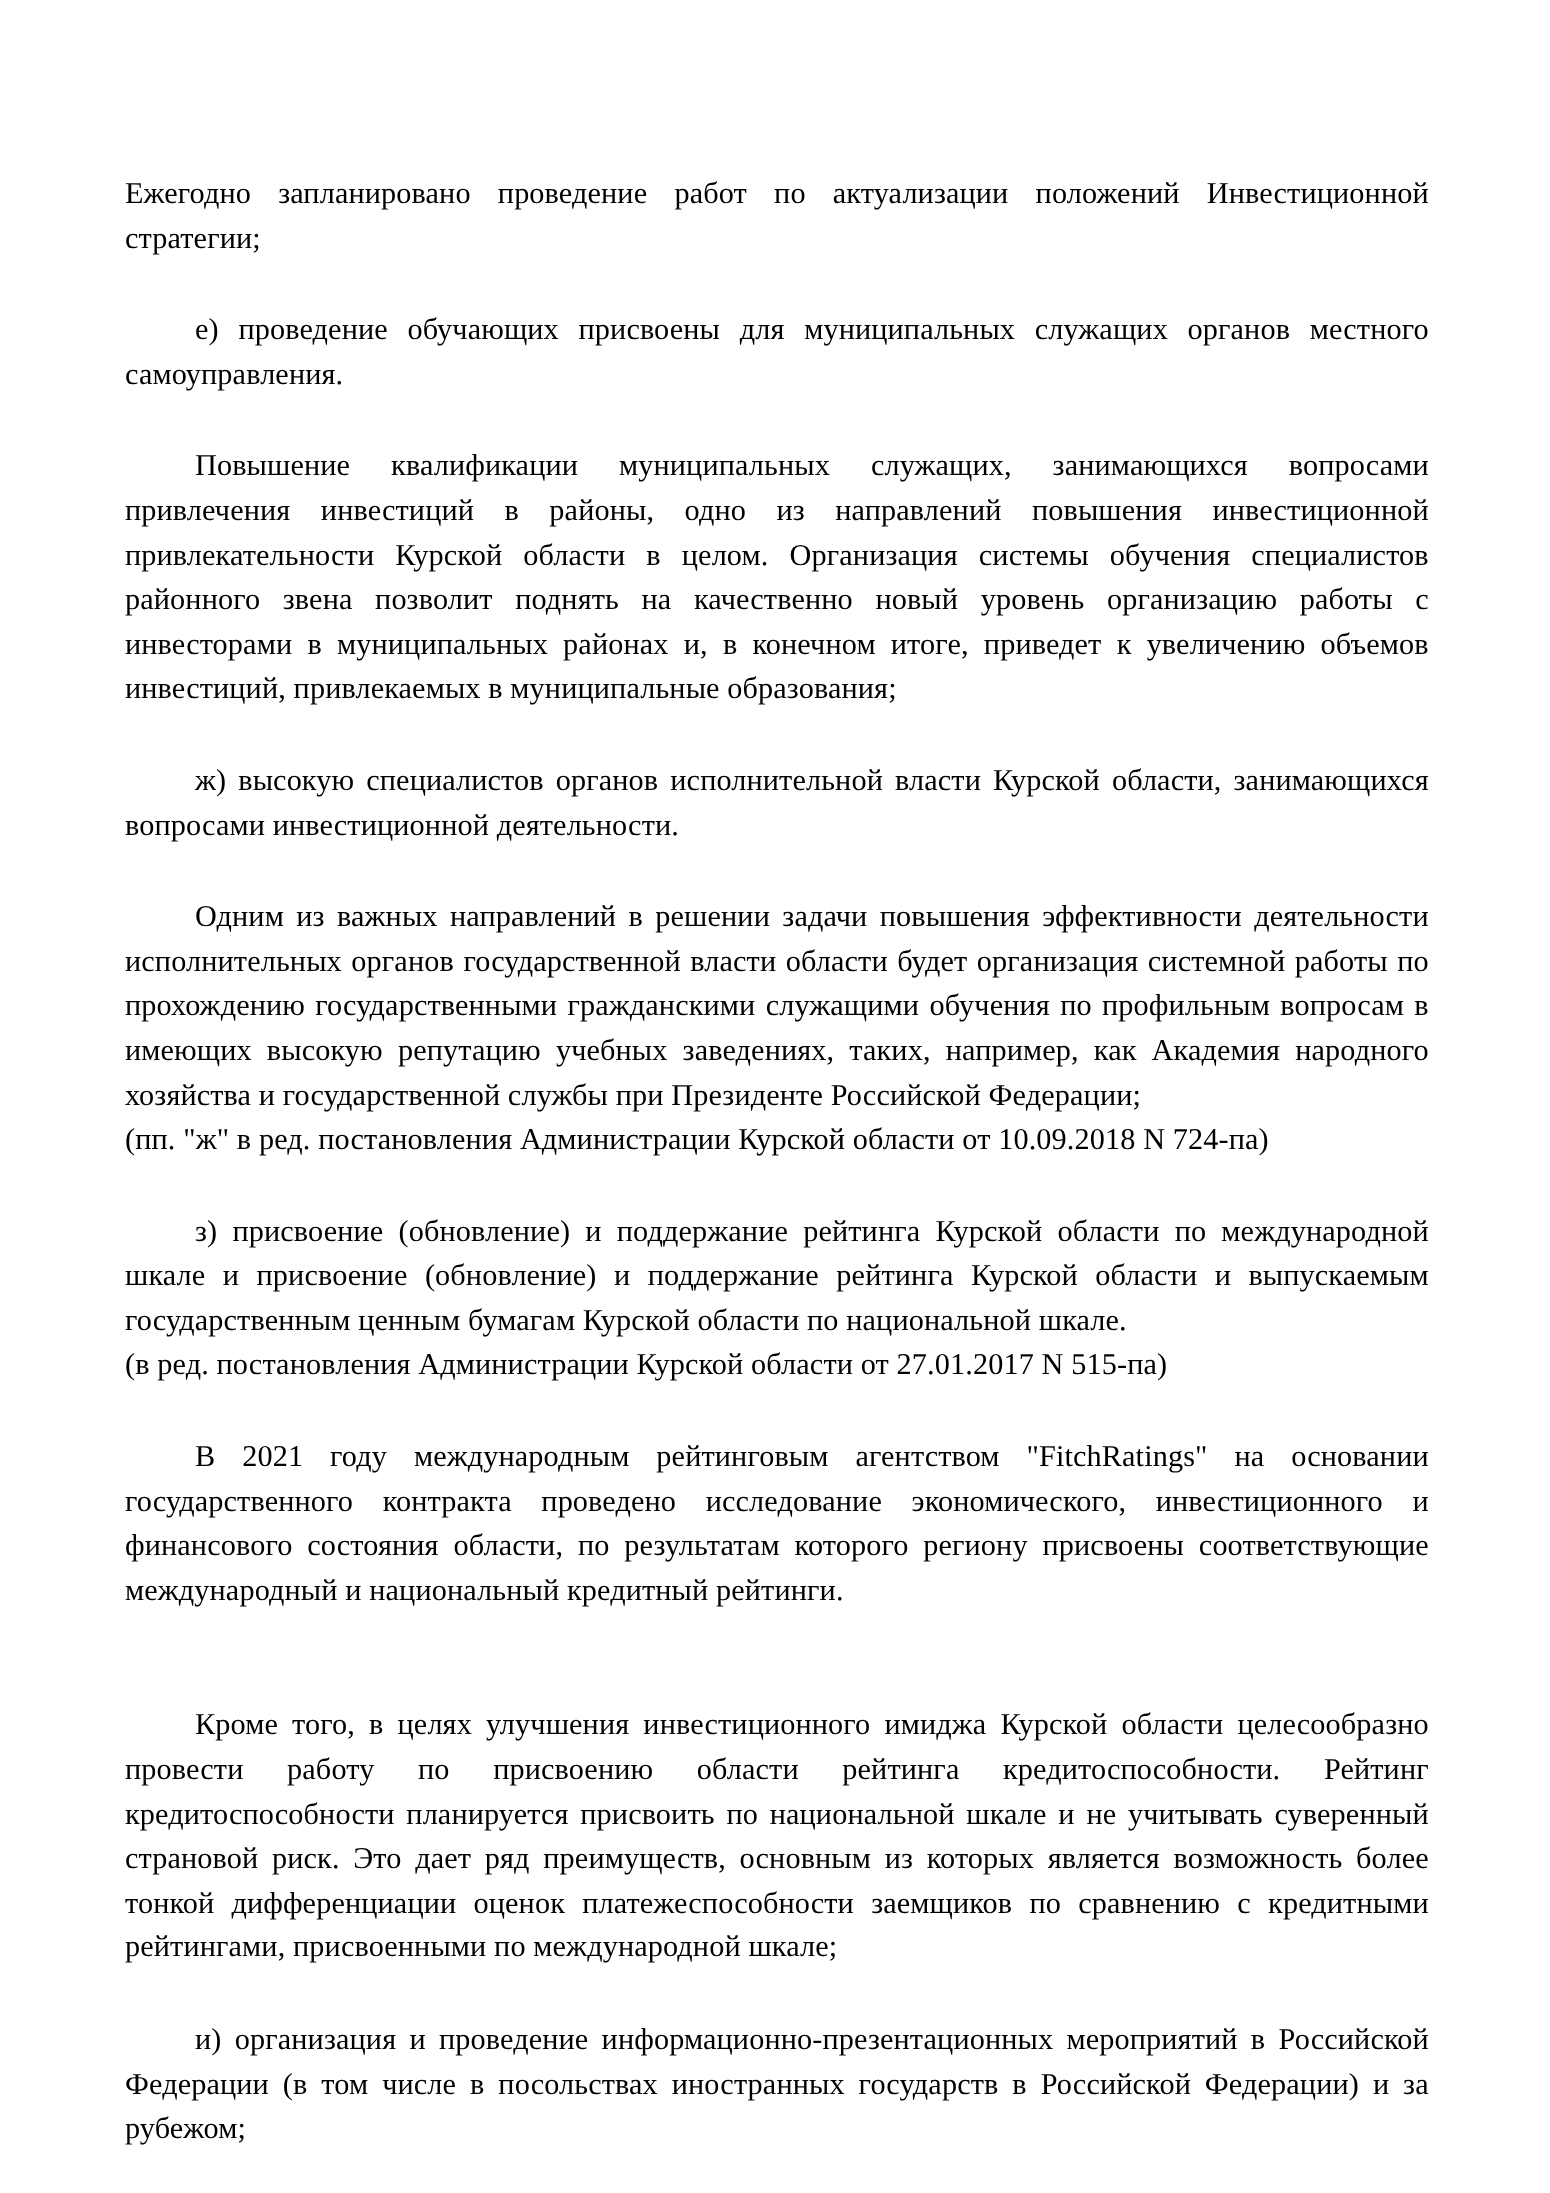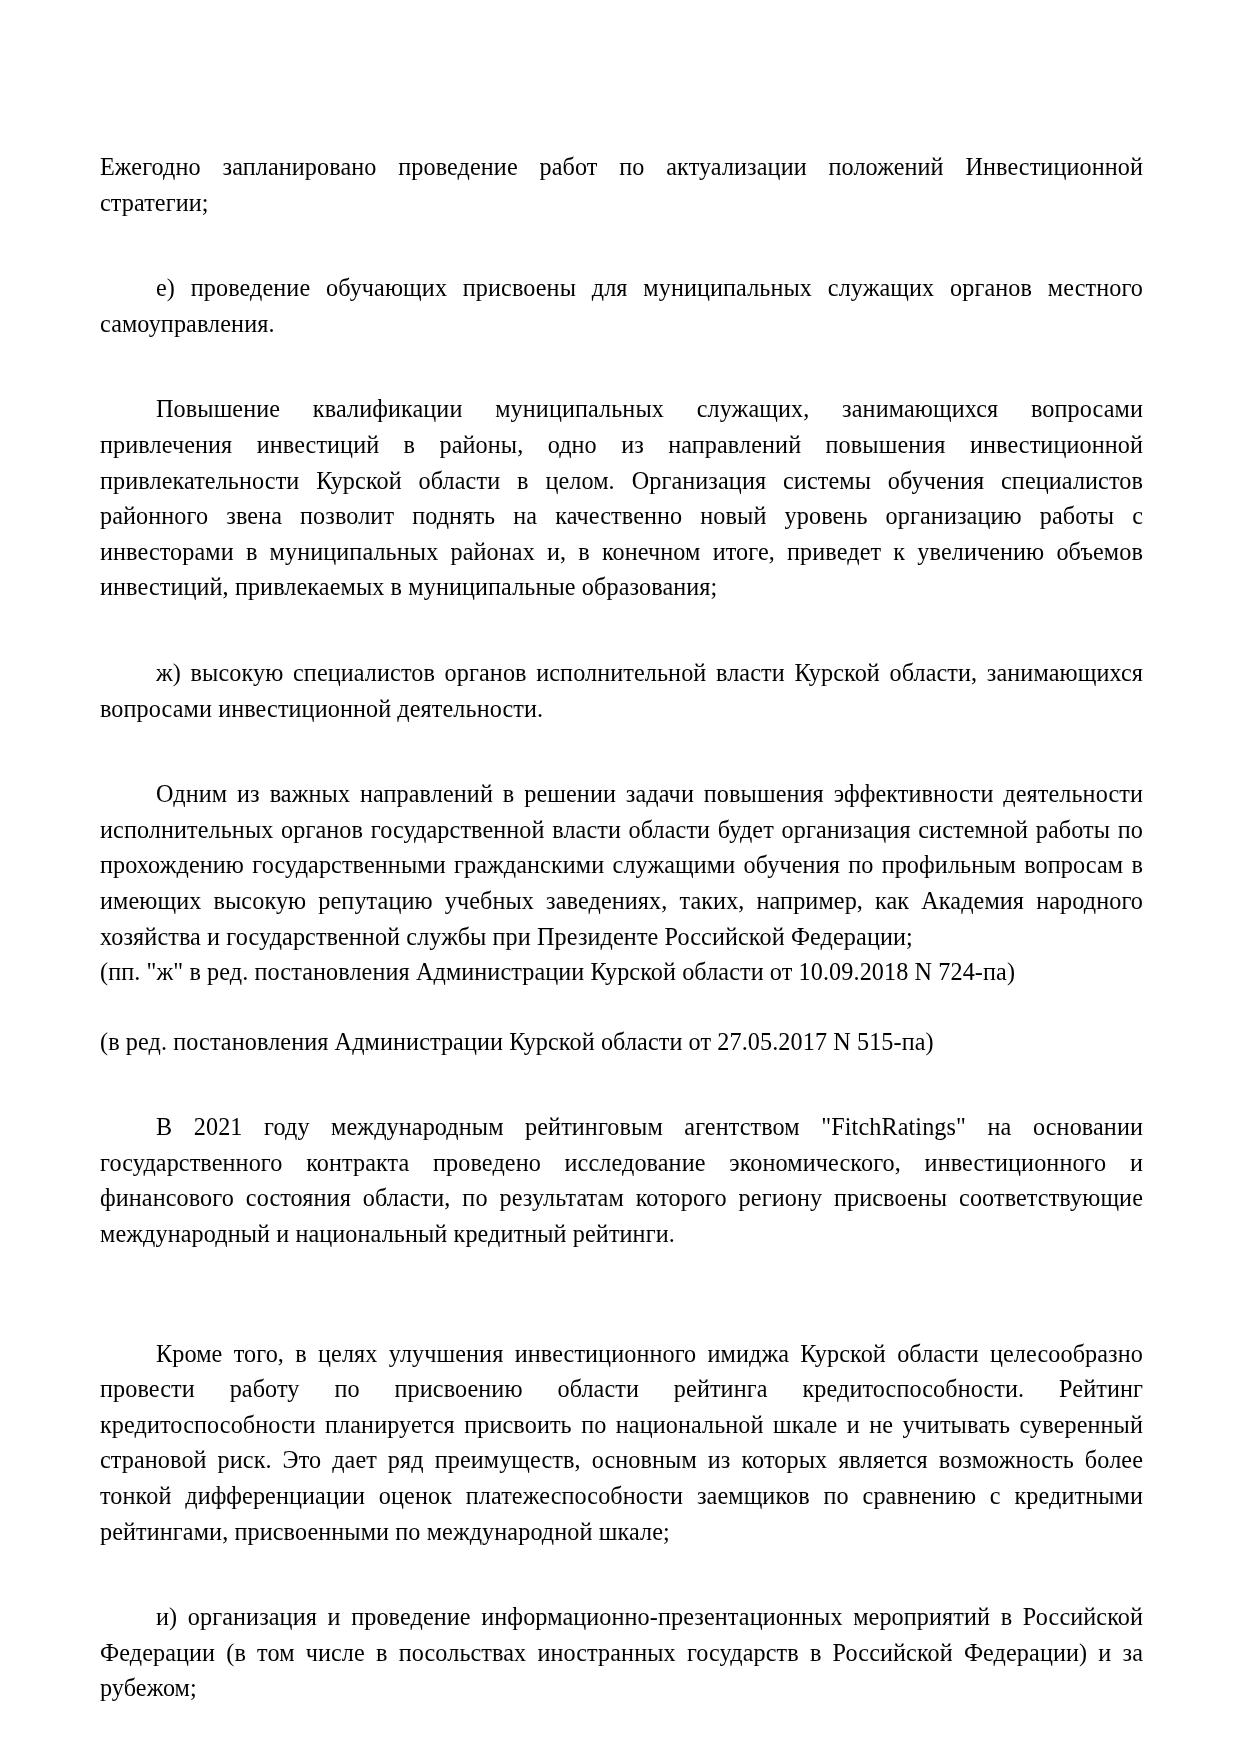--- a/index.html
+++ b/index.html
@@ -21,21 +21,21 @@
     box-sizing: border-box;
     overflow: hidden;
   }
   .content {
     position: absolute;
     left: 100px;
     top: 133px;
     width: 1043px;
   }
   p.para {
-    margin: 16px 0 0 0;
+    margin: 4px 0 0 0;
     font-size: 24.2px;
     line-height: 35.6px;
     text-align: justify;
     text-justify: inter-word;
     text-indent: 0;
     letter-spacing: 0.1px;
     word-spacing: 0px;
     hyphens: none;
   }
   p.para.indent {
@@ -67,21 +67,22 @@
     <p class="para indent">Повышение квалификации муниципальных служащих, занимающихся вопросами привлечения инвестиций в районы, одно из направлений повышения инвестиционной привлекательности Курской области в целом. Организация системы обучения специалистов районного звена позволит поднять на качественно новый уровень организацию работы с инвесторами в муниципальных районах и, в конечном итоге, приведет к увеличению объемов инвестиций, привлекаемых в муниципальные образования;</p>
     <div class="gap-md"></div>
 
     <p class="para indent">ж) высокую специалистов органов исполнительной власти Курской области, занимающихся вопросами инвестиционной деятельности.</p>
     <div class="gap-md"></div>
 
     <p class="para indent">Одним из важных направлений в решении задачи повышения эффективности деятельности исполнительных органов государственной власти области будет организация системной работы по прохождению государственными гражданскими служащими обучения по профильным вопросам в имеющих высокую репутацию учебных заведениях, таких, например, как Академия народного хозяйства и государственной службы при Президенте Российской Федерации;</p>
     <p class="cite">(пп. "ж" в ред. постановления Администрации Курской области от 10.09.2018 N 724-па)</p>
     <div class="gap-md"></div>
 
-    <p class="cite">(в ред. постановления Администрации Курской области от 27.05.2017 N 515-па)</p>
+    <p class="para indent">з) присвоение (обновление) и поддержание рейтинга Курской области по международной шкале и присвоение (обновление) и поддержание рейтинга Курской области и выпускаемым государственным ценным бумагам Курской области по национальной шкале.</p>
+    <p class="cite">(в ред. постановления Администрации Курской области от 27.01.2017 N 515-па)</p>
     <div class="gap-md"></div>
 
     <p class="para indent">В 2021 году международным рейтинговым агентством "FitchRatings" на основании государственного контракта проведено исследование экономического, инвестиционного и финансового состояния области, по результатам которого региону присвоены соответствующие международный и национальный кредитный рейтинги.</p>
     <div class="gap-md"></div>
 
     <div class="gap-md"></div>
 
     <p class="para indent">Кроме того, в целях улучшения инвестиционного имиджа Курской области целесообразно провести работу по присвоению области рейтинга кредитоспособности. Рейтинг кредитоспособности планируется присвоить по национальной шкале и не учитывать суверенный страновой риск. Это дает ряд преимуществ, основным из которых является возможность более тонкой дифференциации оценок платежеспособности заемщиков по сравнению с кредитными рейтингами, присвоенными по международной шкале;</p>
     <div class="gap-md"></div>
 

